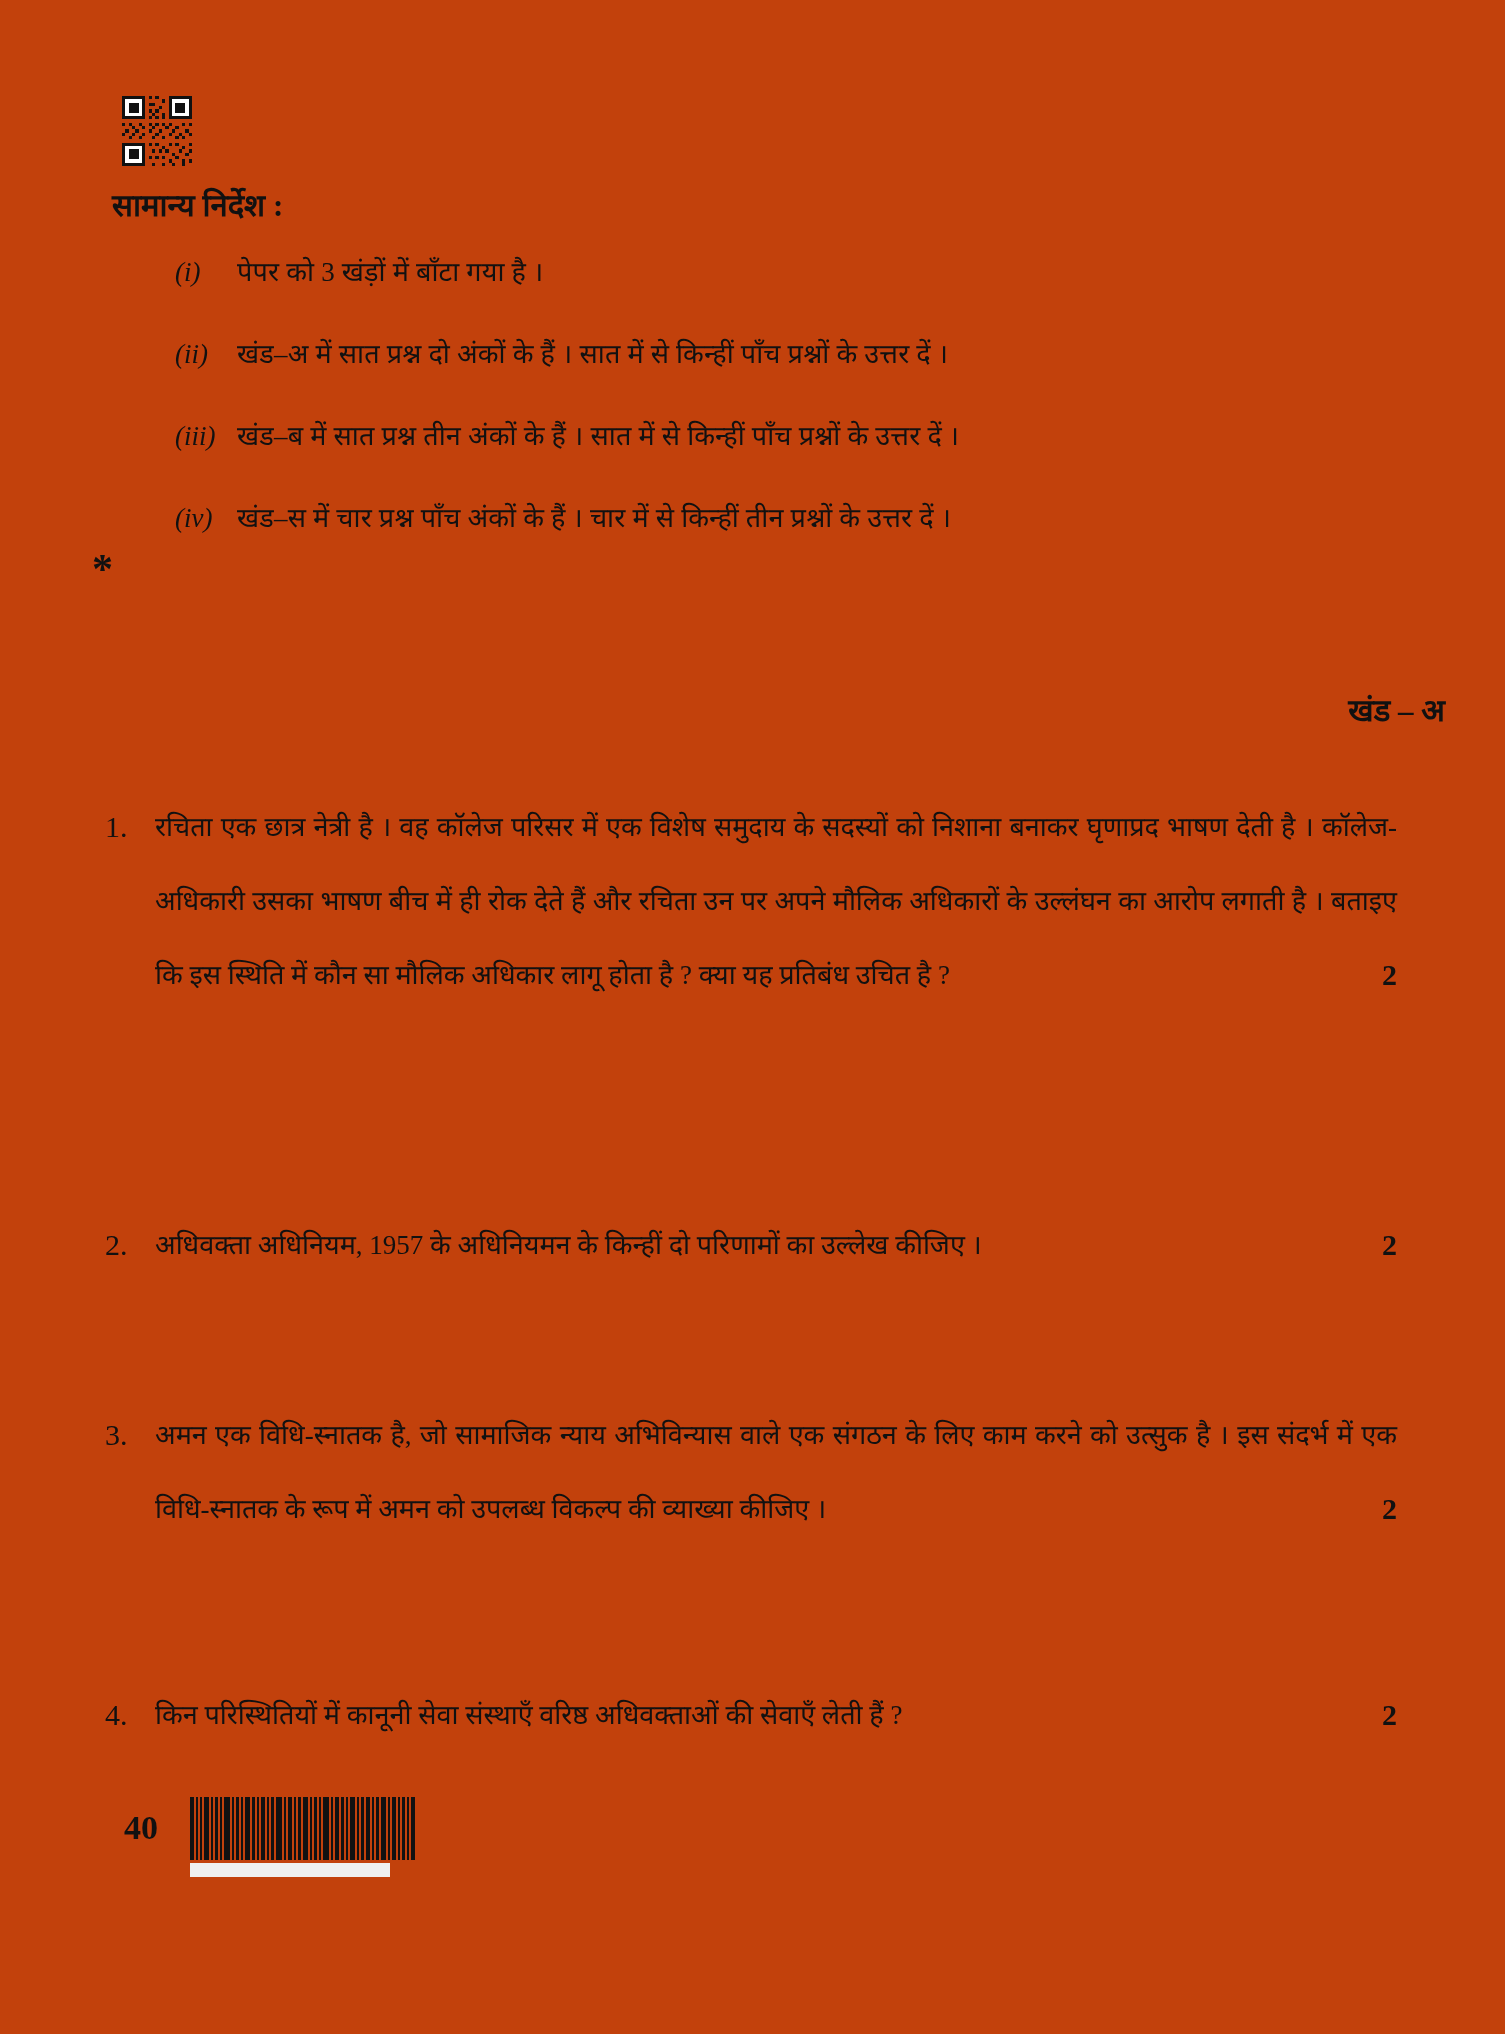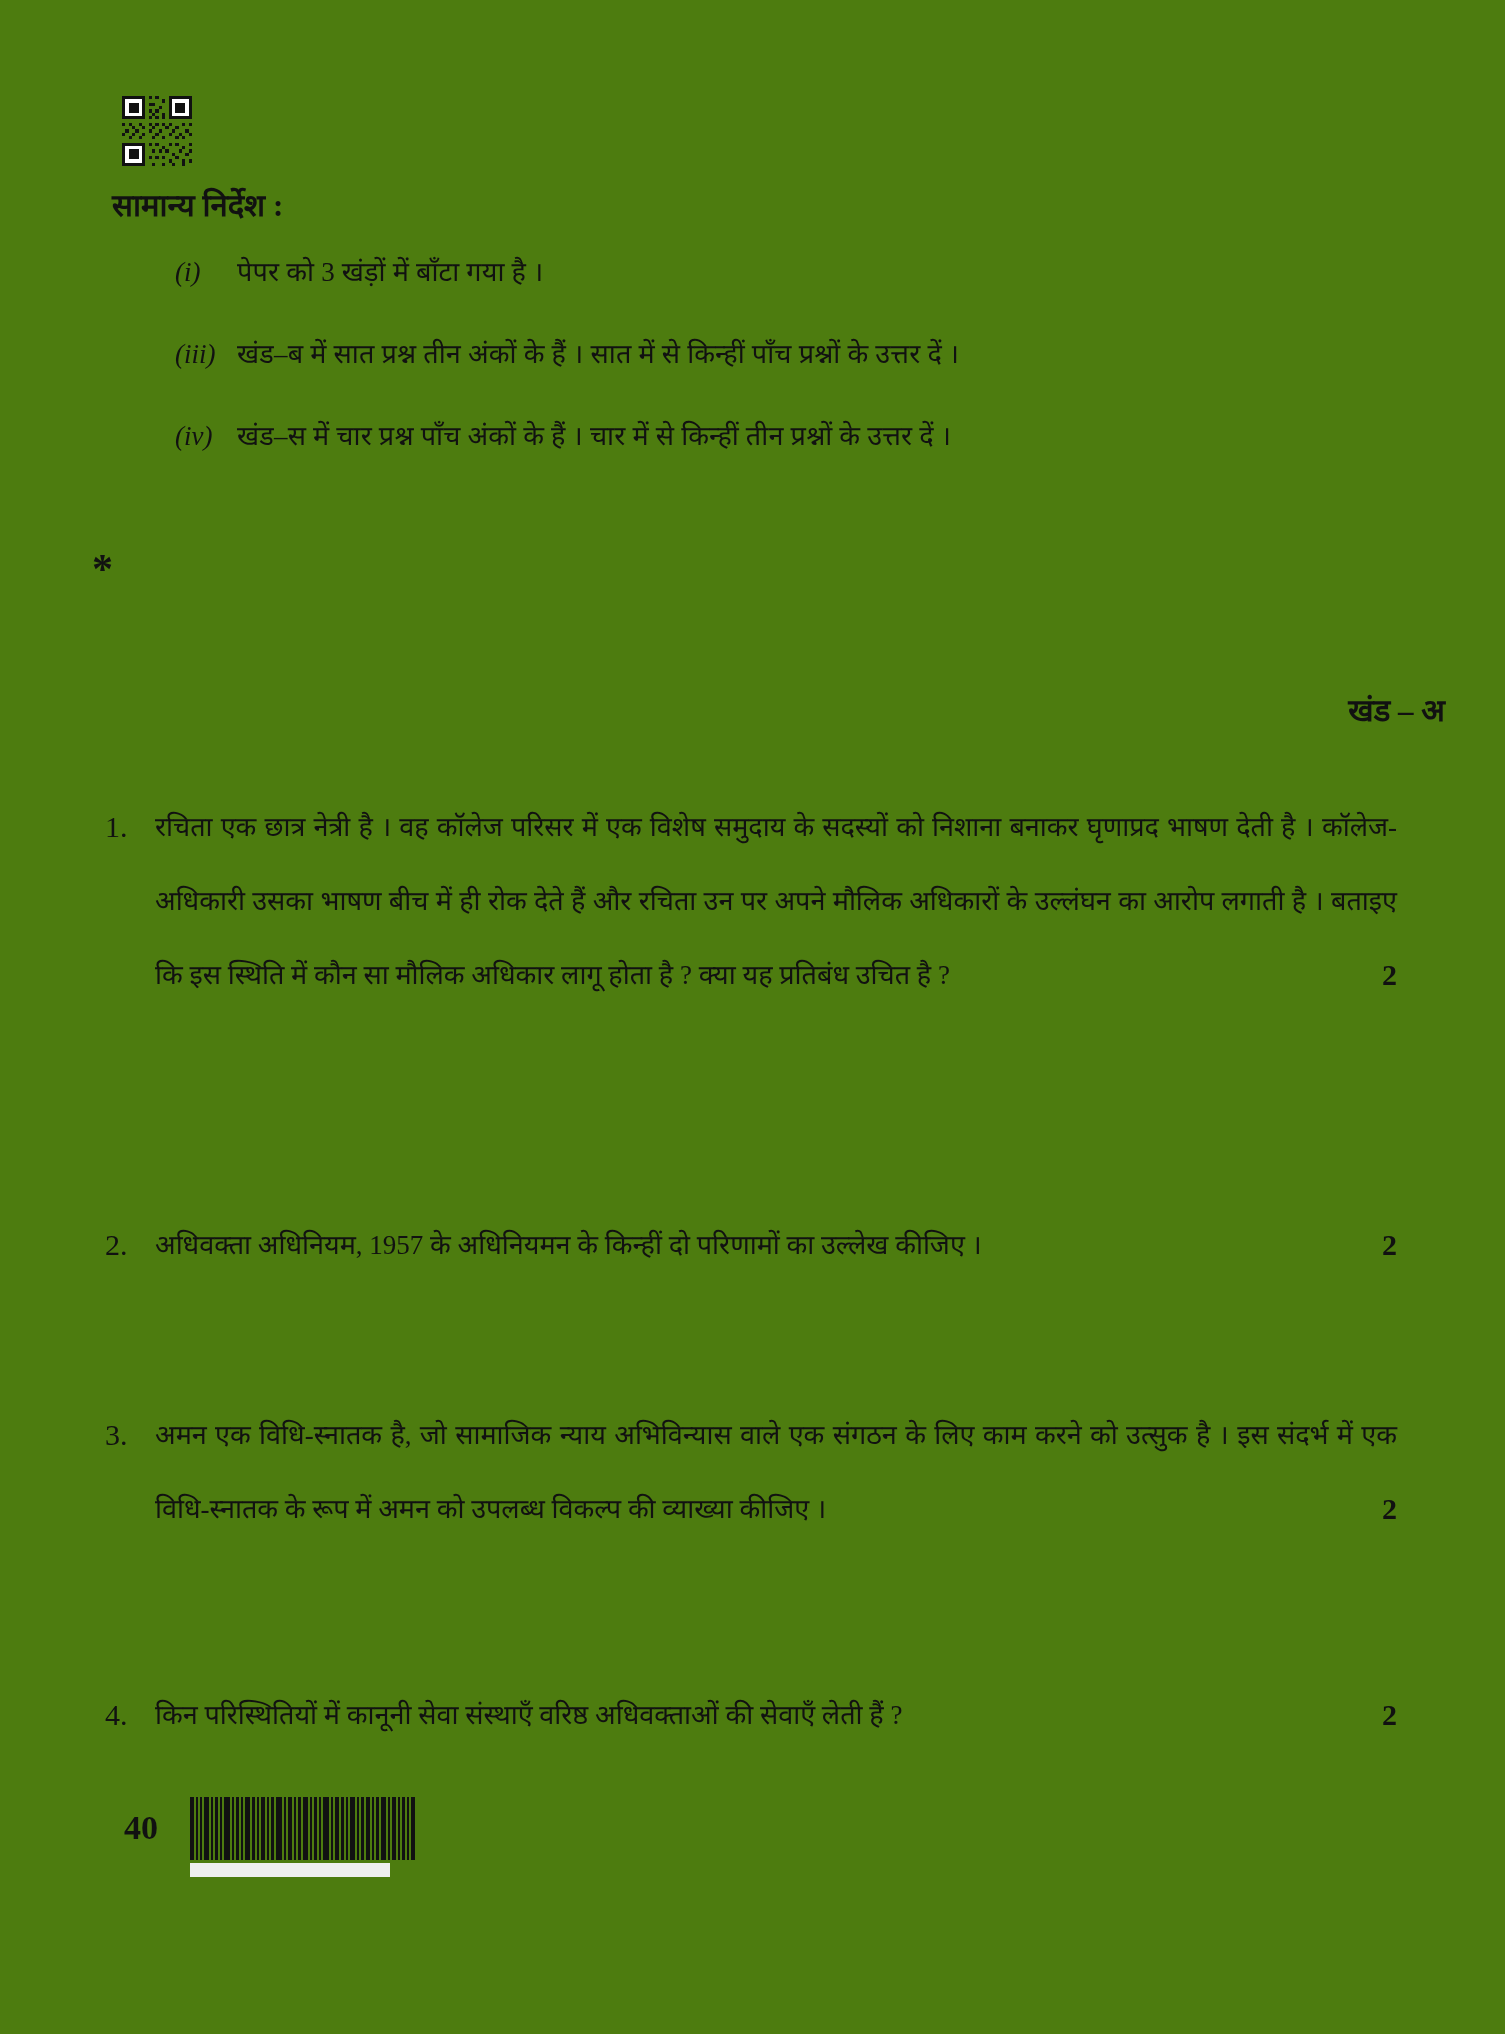--- a/index.html
+++ b/index.html
@@ -4,21 +4,21 @@
 <style>
   html, body { margin: 0; padding: 0; }
   body {
     width: 1505px; height: 2034px;
     background: #ffffff;
     font-family: "Liberation Serif", serif;
     color: #111111;
     position: relative;
     overflow: hidden;
   }
-  .page { position: absolute; inset: 0; background: #4d7c0f; }
+  .page { position: absolute; inset: 0; background: #c2410c; }
 
   
   .qr { position: absolute; left: 118px; top: 96px; width: 78px; height: 70px; }
 
   
   .gen-heading {
     position: absolute; left: 112px; top: 183px;
     font-size: 31px; font-weight: bold;
   }
 
@@ -161,20 +161,24 @@
   </svg>
 
   <div class="gen-heading">सामान्य निर्देश :</div>
 
   <div class="instructions">
     <div class="instr-row">
       <span class="instr-num">(i)</span>
       <span class="instr-text">पेपर को 3 खंड़ों में बाँटा गया है ।</span>
     </div>
     <div class="instr-row">
+      <span class="instr-num">(ii)</span>
+      <span class="instr-text">खंड–अ में सात प्रश्न दो अंकों के हैं । सात में से किन्हीं पाँच प्रश्नों के उत्तर दें ।</span>
+    </div>
+    <div class="instr-row">
       <span class="instr-num">(iii)</span>
       <span class="instr-text">खंड–ब में सात प्रश्न तीन अंकों के हैं । सात में से किन्हीं पाँच प्रश्नों के उत्तर दें ।</span>
     </div>
     <div class="instr-row">
       <span class="instr-num">(iv)</span>
       <span class="instr-text">खंड–स में चार प्रश्न पाँच अंकों के हैं । चार में से किन्हीं तीन प्रश्नों के उत्तर दें ।</span>
     </div>
   </div>
 
   <div class="note-star">*</div>

